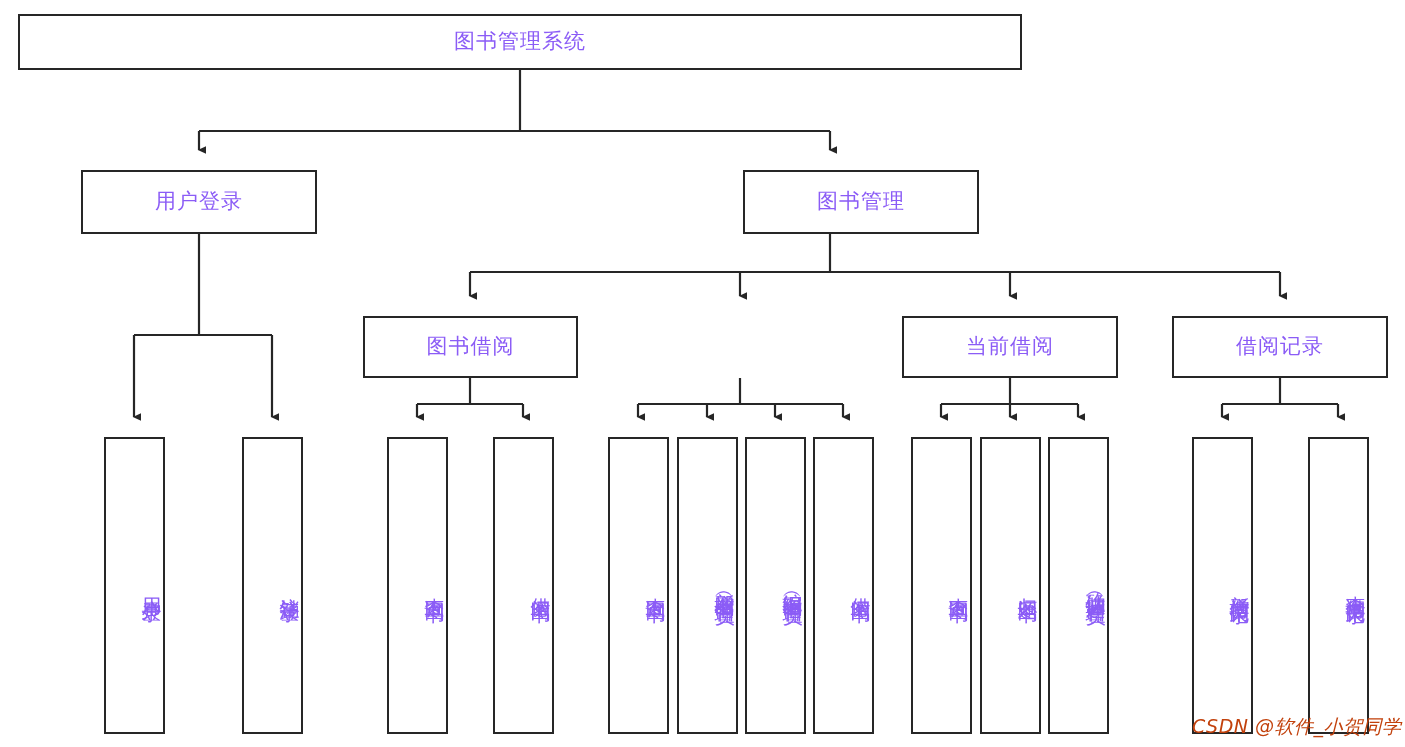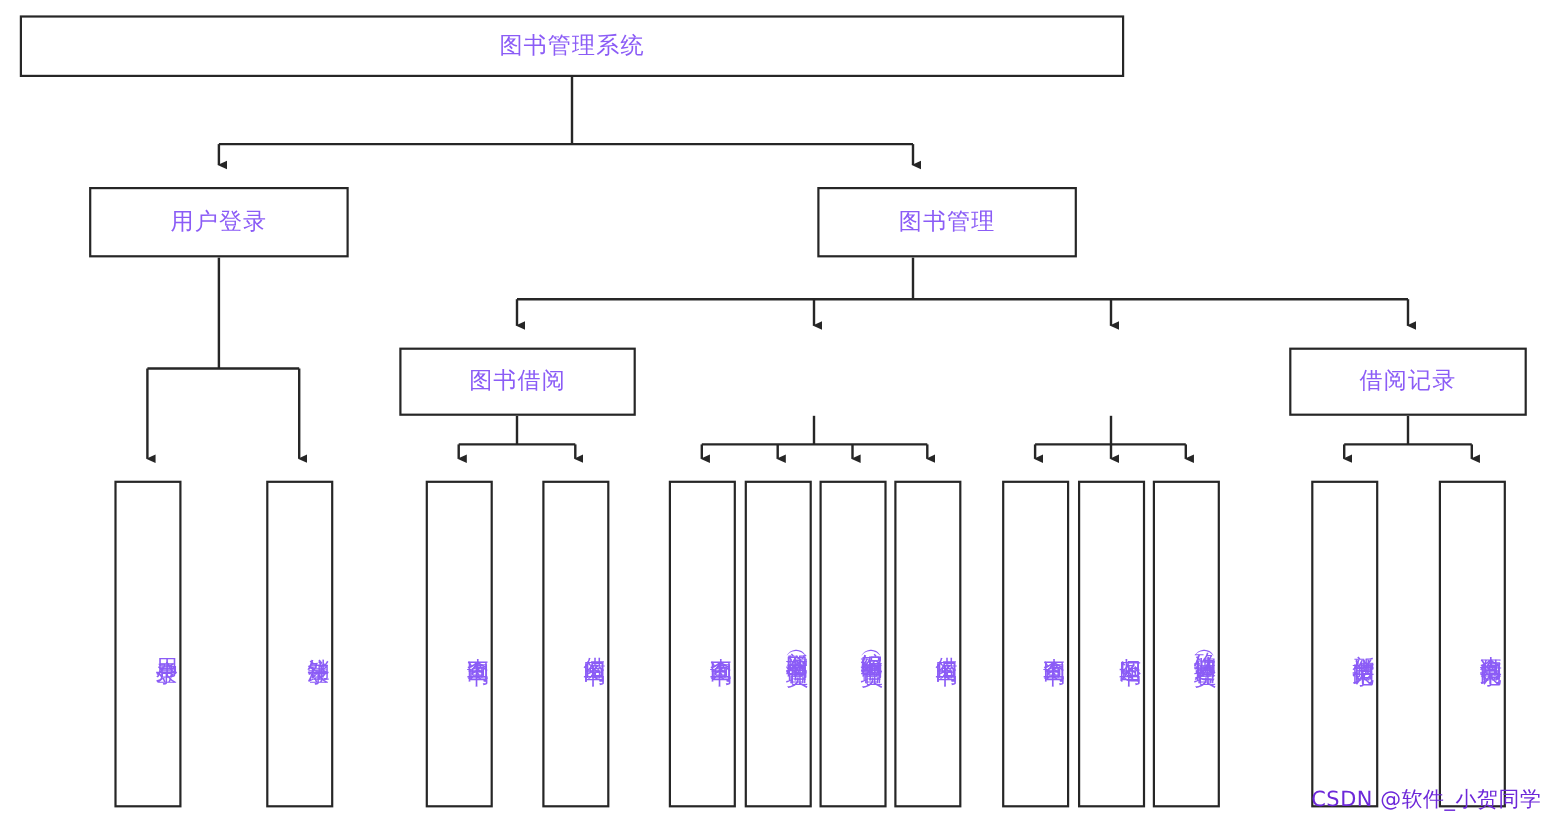--- a/index.html
+++ b/index.html
@@ -50,25 +50,26 @@
     letter-spacing: 2px;
     padding: 6px 0;
     align-items: flex-start;
     justify-content: center;
   }
   .node-label {
     display: block;
   }
   .watermark {
     position: absolute;
-    color: #6d28d9;
+    color: #c2410c;
     font-size: 19px;
     letter-spacing: 0.5px;
     white-space: nowrap;
     pointer-events: none;
+    font-style: italic;
   }
 </style>
 </head>
 <body>
 
 <div id="diagram-root">
 
   <svg class="diagram-svg" viewBox="0 0 1405 747">
     <defs>
       <marker id="arrowhead" markerWidth="9" markerHeight="9" refX="4.5" refY="7.4" orient="auto" markerUnits="userSpaceOnUse">
@@ -126,20 +127,23 @@
   <div class="node-box horizontal" style="left:81px; top:170px; width:236px; height:64px;">
     <span class="node-label">用户登录</span>
   </div>
   <div class="node-box horizontal" style="left:711px; top:170px; width:236px; height:64px;margin-left:32px;">
     <span class="node-label">图书管理</span>
   </div>
 
   <div class="node-box horizontal" style="left:363px; top:316px; width:215px; height:62px;">
     <span class="node-label">图书借阅</span>
   </div>
+  <div class="node-box horizontal" style="left:902px; top:316px; width:216px; height:62px;">
+    <span class="node-label">当前借阅</span>
+  </div>
   <div class="node-box horizontal" style="left:1172px; top:316px; width:216px; height:62px;">
     <span class="node-label">借阅记录</span>
   </div>
 
   <div class="node-box vertical" style="left:104px; top:437px; width:61px; height:297px;">
     <span class="node-label">用户登录</span>
   </div>
   <div class="node-box vertical" style="left:242px; top:437px; width:61px; height:297px;">
     <span class="node-label">注销登录</span>
   </div>

